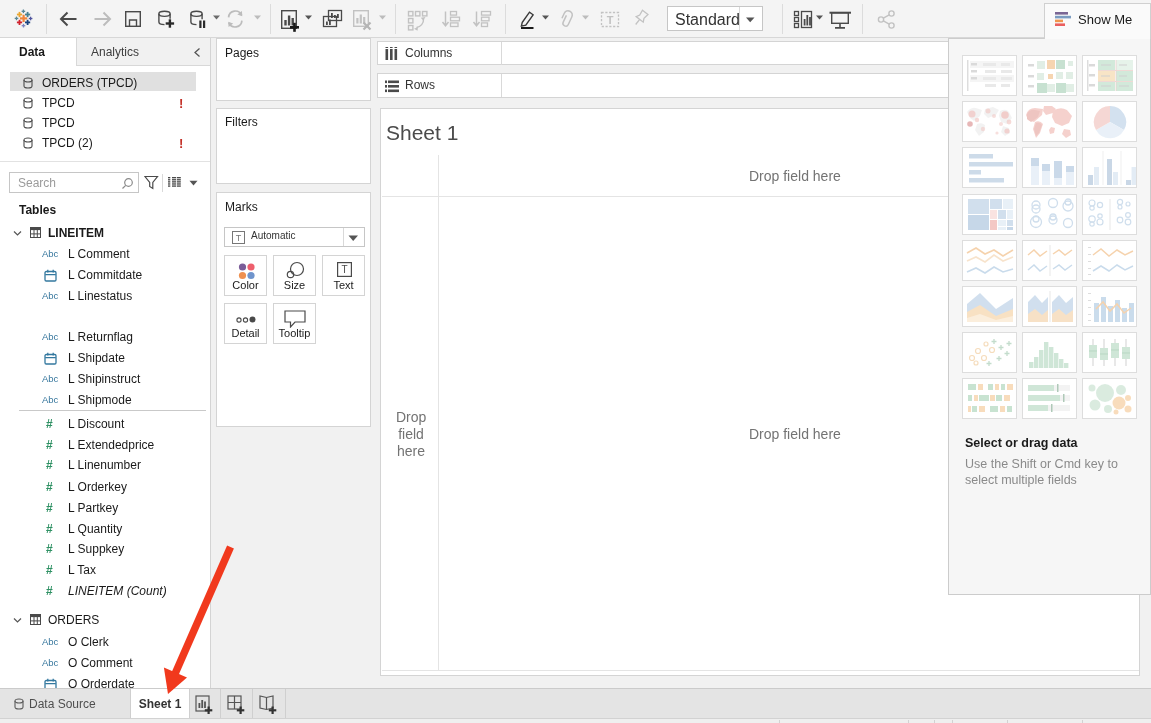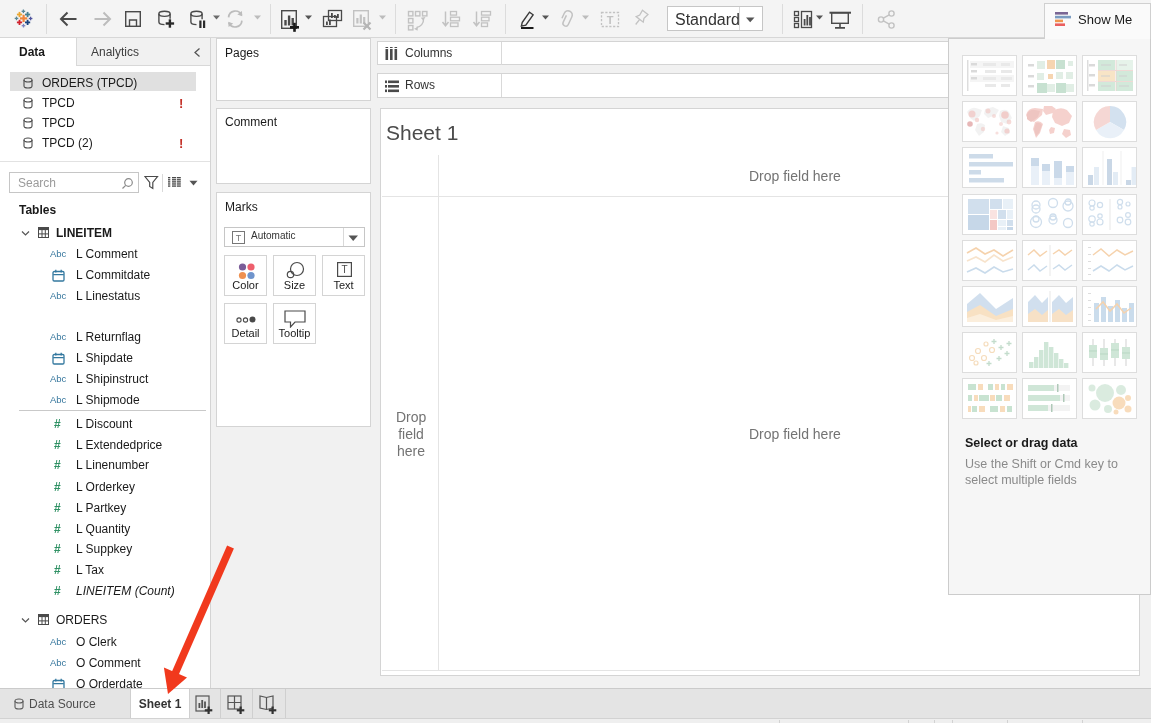--- a/index.html
+++ b/index.html
@@ -9,21 +9,21 @@
 #toolbar { position:absolute; left:0; top:0; width:1151px; height:38px; background:#f4f4f4; border-bottom:1px solid #d7d7d7; }
 .tsep { position:absolute; top:4px; width:1px; height:30px; background:#dcdcdc; }
 .ticon { position:absolute; top:7px; }
 
 #leftpanel { position:absolute; left:0; top:38px; width:211px; height:650px; background:#fff; border-right:1px solid #d4d4d4; }
 #tabData { position:absolute; left:0; top:0; width:77px; height:28px; background:#fff; border-right:1px solid #d8d8d8; font-weight:bold; font-size:12px; color:#1a1a1a; line-height:28px; padding-left:19px; }
 #tabAnalytics { position:absolute; left:77px; top:0; width:133px; height:28px; background:#f1f1f1; border-bottom:1px solid #d8d8d8; font-size:12px; color:#3d3d3d; line-height:28px; padding-left:14px; }
 .srcrow { position:absolute; left:0; width:210px; height:20px; font-size:12px; color:#1a1a1a; }
 .srcrow .txt { position:absolute; left:42px; top:3px; }
 .srcrow .bang { position:absolute; left:179px; top:3px; color:#c32f27; font-weight:bold; font-size:13px; }
-.fieldrow { position:absolute; left:14px; width:210px; height:21px; font-size:12px; color:#1a1a1a; }
+.fieldrow { position:absolute; left:6px; width:210px; height:21px; font-size:12px; color:#1a1a1a; }
 .abc { position:absolute; left:36px; top:4px; font-size:9.5px; font-weight:normal; color:#38789e; letter-spacing:0; }
 .num { position:absolute; left:40px; top:3px; font-size:12px; font-weight:bold; color:#2f9164; }
 
 .card { position:absolute; left:216px; width:155px; background:#fff; border:1px solid #d4d4d4; font-size:12px; color:#1a1a1a; }
 .mbtn { position:absolute; width:43px; height:41px; background:#fff; border:1px solid #d4d4d4; font-size:11px; color:#1a1a1a; text-align:center; }
 .mbtn .lbl { position:absolute; bottom:4px; width:100%; text-align:center; }
 
 .shelf { position:absolute; left:377px; width:766px; height:25px; background:#fff; border:1px solid #d4d4d4; }
 .shelf .slbl { position:absolute; left:27px; top:4px; font-size:12px; color:#333; }
 .shelf .sdiv { position:absolute; left:123px; top:0; width:1px; height:23px; background:#d9d9d9; }
@@ -439,21 +439,21 @@
         <rect x="1" y="2.5" width="11" height="9.5" rx="1.2" fill="none" stroke="#33789f" stroke-width="1.3"></rect>
         <path d="M3.8 0.8 V3.4 M9.2 0.8 V3.4 M1.2 5.6 H11.8" stroke="#33789f" stroke-width="1.3"></path>
       </svg>
       <span class="abs" style="left:62px;top:3px">O Orderdate</span>
     </div>
 </div>
 <div class="card" style="top:38px;height:63px">
     <div class="abs" style="left:8px;top:7px">Pages</div>
   </div>
 <div class="card" style="top:108px;height:76px">
-    <div class="abs" style="left:8px;top:6px">Comment</div>
+    <div class="abs" style="left:8px;top:6px">Filters</div>
   </div>
 <div class="card" style="top:192px;height:235px">
   <div class="abs" style="left:8px;top:7px">Marks</div>
   <div class="abs" style="left:7px;top:34px;width:141px;height:20px;background:#fff;border:1px solid #c6c6c6">
     <svg class="abs" style="left:7px;top:3px" width="13" height="13">
         <rect x="0.5" y="0.5" width="12" height="12" fill="none" stroke="#777"></rect>
         <text x="6.5" y="10" font-size="9" fill="#777" text-anchor="middle">T</text>
       </svg>
     <div class="abs" style="left:26px;top:2px;font-size:10px;color:#333">Automatic</div>
     <div class="abs" style="right:20px;top:0;width:1px;height:18px;background:#d9d9d9"></div>

